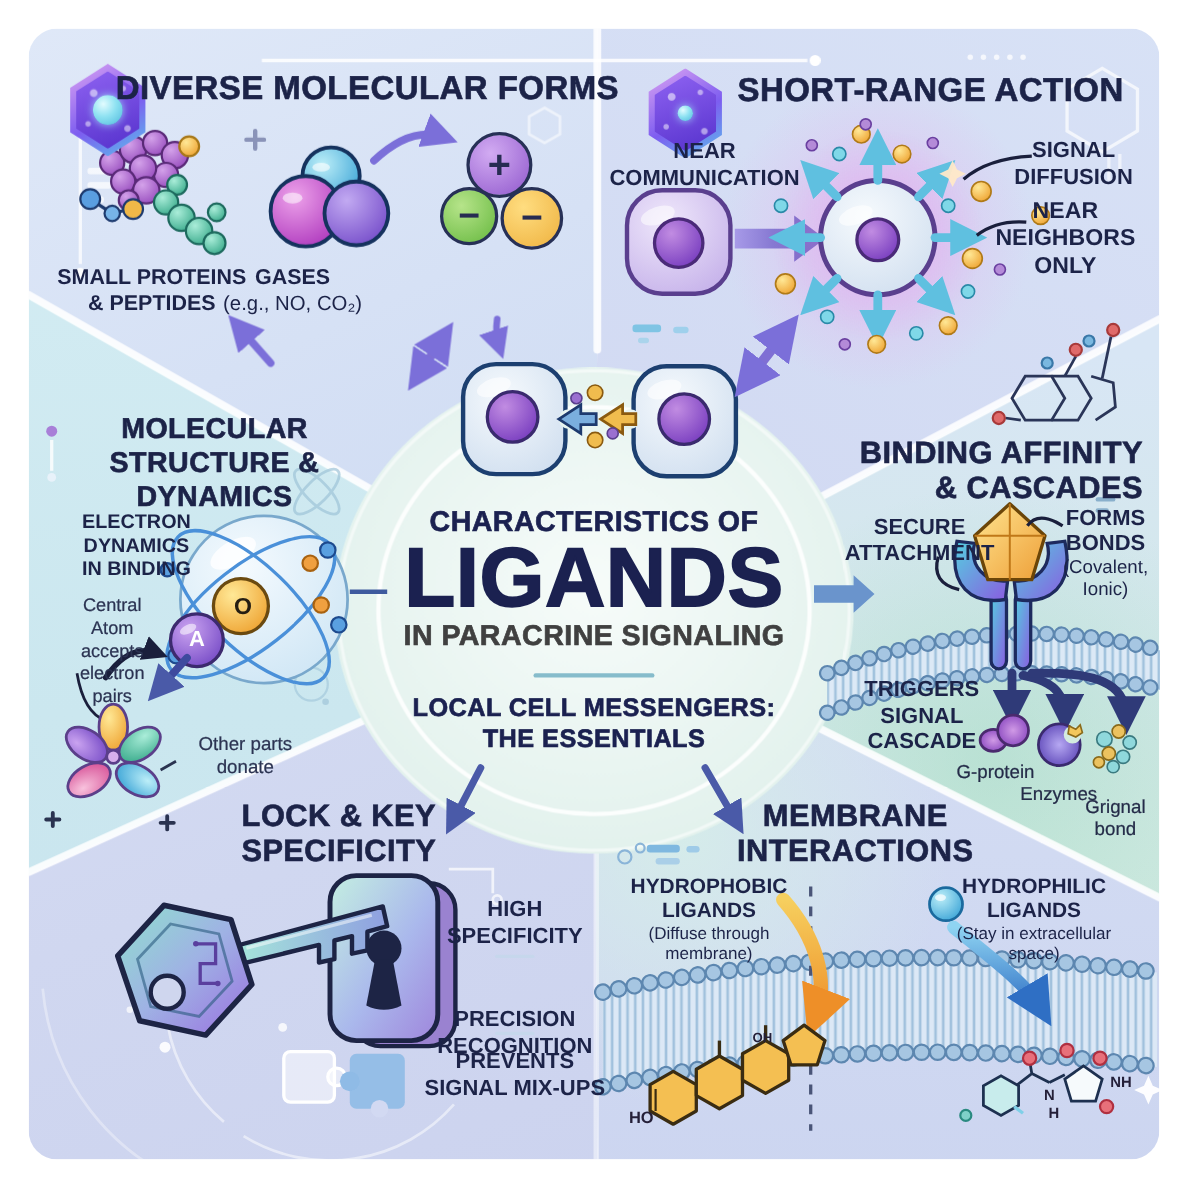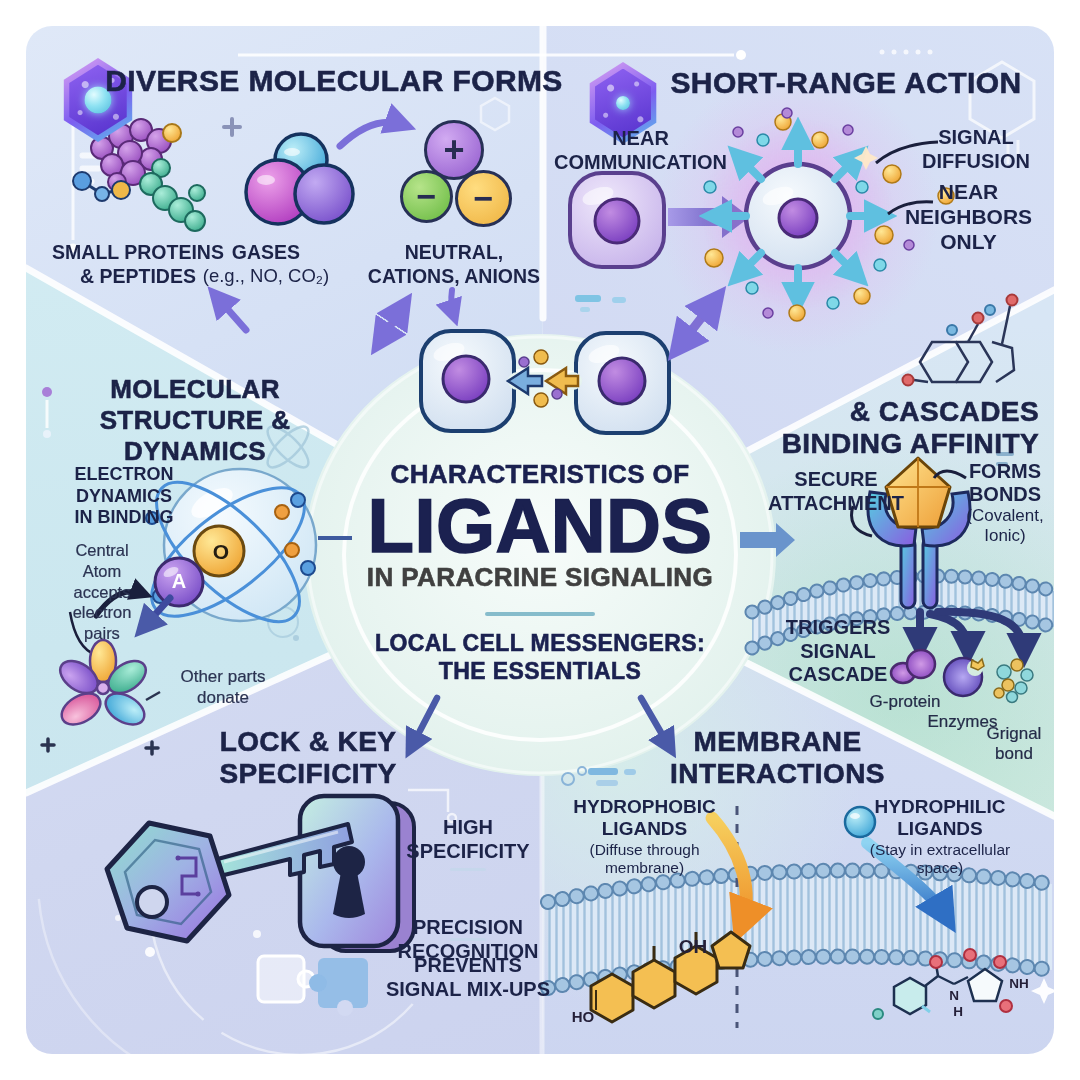--- a/index.html
+++ b/index.html
@@ -560,24 +560,20 @@
           <div class="ln">DIVERSE MOLECULAR FORMS</div>
         </div>
    <div class="tb" style="left:52px;top:240px;width:172px;font-size:19.5px;line-height:1.25;">
      <div class="ln">SMALL PROTEINS</div>
           <div class="ln">&amp; PEPTIDES</div>
         </div>
    <div class="tb" style="left:180px;top:240px;width:172px;font-size:19.5px;line-height:1.25;">
      <div class="ln">GASES</div>
           <div class="ln rg" style="font-size:18.5px;">(e.g., NO, CO₂)</div>
         </div>
-   <div class="tb" style="left:360px;top:240px;width:188px;font-size:19.5px;line-height:1.25;">
-     <div class="ln">NEUTRAL,</div>
-          <div class="ln">CATIONS, ANIONS</div>
-        </div>
 
    <div class="tb la hv" style="left:646px;top:66px;width:400px;font-size:30px;">
           <div class="ln">SHORT-RANGE ACTION</div>
         </div>
    <div class="tb" style="left:548px;top:127px;width:185px;font-size:20px;line-height:1.18;">
      <div class="ln">NEAR</div>
           <div class="ln">COMMUNICATION</div>
         </div>
    <div class="tb" style="left:891px;top:126px;width:170px;font-size:20px;line-height:1.18;">
      <div class="ln">SIGNAL</div>
@@ -622,22 +618,22 @@
    <div class="tb hv" style="left:310px;top:562px;width:460px;font-size:26px;color:#404040;">
           <div class="ln">IN PARACRINE SIGNALING</div>
         </div>
    <div class="divline" style="left:485px;top:612px;width:110px;height:3.5px;"></div>
    <div class="tb hv" style="left:360px;top:630px;width:360px;font-size:23px;line-height:1.2;color:#1b2150;">
      <div class="ln">LOCAL CELL MESSENGERS:</div>
           <div class="ln">THE ESSENTIALS</div>
         </div>
 
    <div class="tb ra hv" style="left:727px;top:396px;width:312px;font-size:28px;line-height:1.15;">
-     <div class="ln">&amp; CASCADES</div>
-          <div class="ln">BINDING AFFINITY</div>
+     <div class="ln">BINDING AFFINITY</div>
+          <div class="ln">&amp; CASCADES</div>
         </div>
    <div class="tb" style="left:760px;top:468px;width:152px;font-size:20px;line-height:1.18;">
      <div class="ln">SECURE</div>
           <div class="ln">ATTACHMENT</div>
         </div>
    <div class="tb" style="left:925px;top:460px;width:160px;font-size:20px;line-height:1.15;">
      <div class="ln">FORMS</div>
           <div class="ln">BONDS</div>
      <div class="ln rg" style="font-size:17px;">(Covalent,</div>
           <div class="ln rg" style="font-size:17px;">Ionic)</div>
@@ -686,21 +682,21 @@
           <div class="ln">LIGANDS</div>
      <div class="ln rg" style="font-size:15.5px;">(Diffuse through</div>
           <div class="ln rg" style="font-size:15.5px;">membrane)</div>
         </div>
    <div class="tb" style="left:845px;top:796px;width:190px;font-size:19px;line-height:1.18;">
      <div class="ln">HYDROPHILIC</div>
           <div class="ln">LIGANDS</div>
      <div class="ln rg" style="font-size:15.5px;">(Stay in extracellular</div>
           <div class="ln rg" style="font-size:15.5px;">space)</div>
         </div>
-   <div class="mini" style="left:676px;top:936px;width:34px;font-size:19px;"><span>OH</span></div>
+   <div class="mini" style="left:676px;top:936px;width:34px;font-size:12px;"><span>OH</span></div>
    <div class="mini" style="left:566px;top:1008px;width:34px;font-size:15px;"><span>HO</span></div>
    <div class="mini" style="left:1002px;top:976px;width:34px;font-size:13.5px;"><span>NH</span></div>
    <div class="mini" style="left:942px;top:988px;width:24px;font-size:13.5px;"><span>N</span></div>
    <div class="mini" style="left:946px;top:1004px;width:24px;font-size:13.5px;"><span>H</span></div>
 
   </div>
  </div>
 </div>
 
 </body></html>

